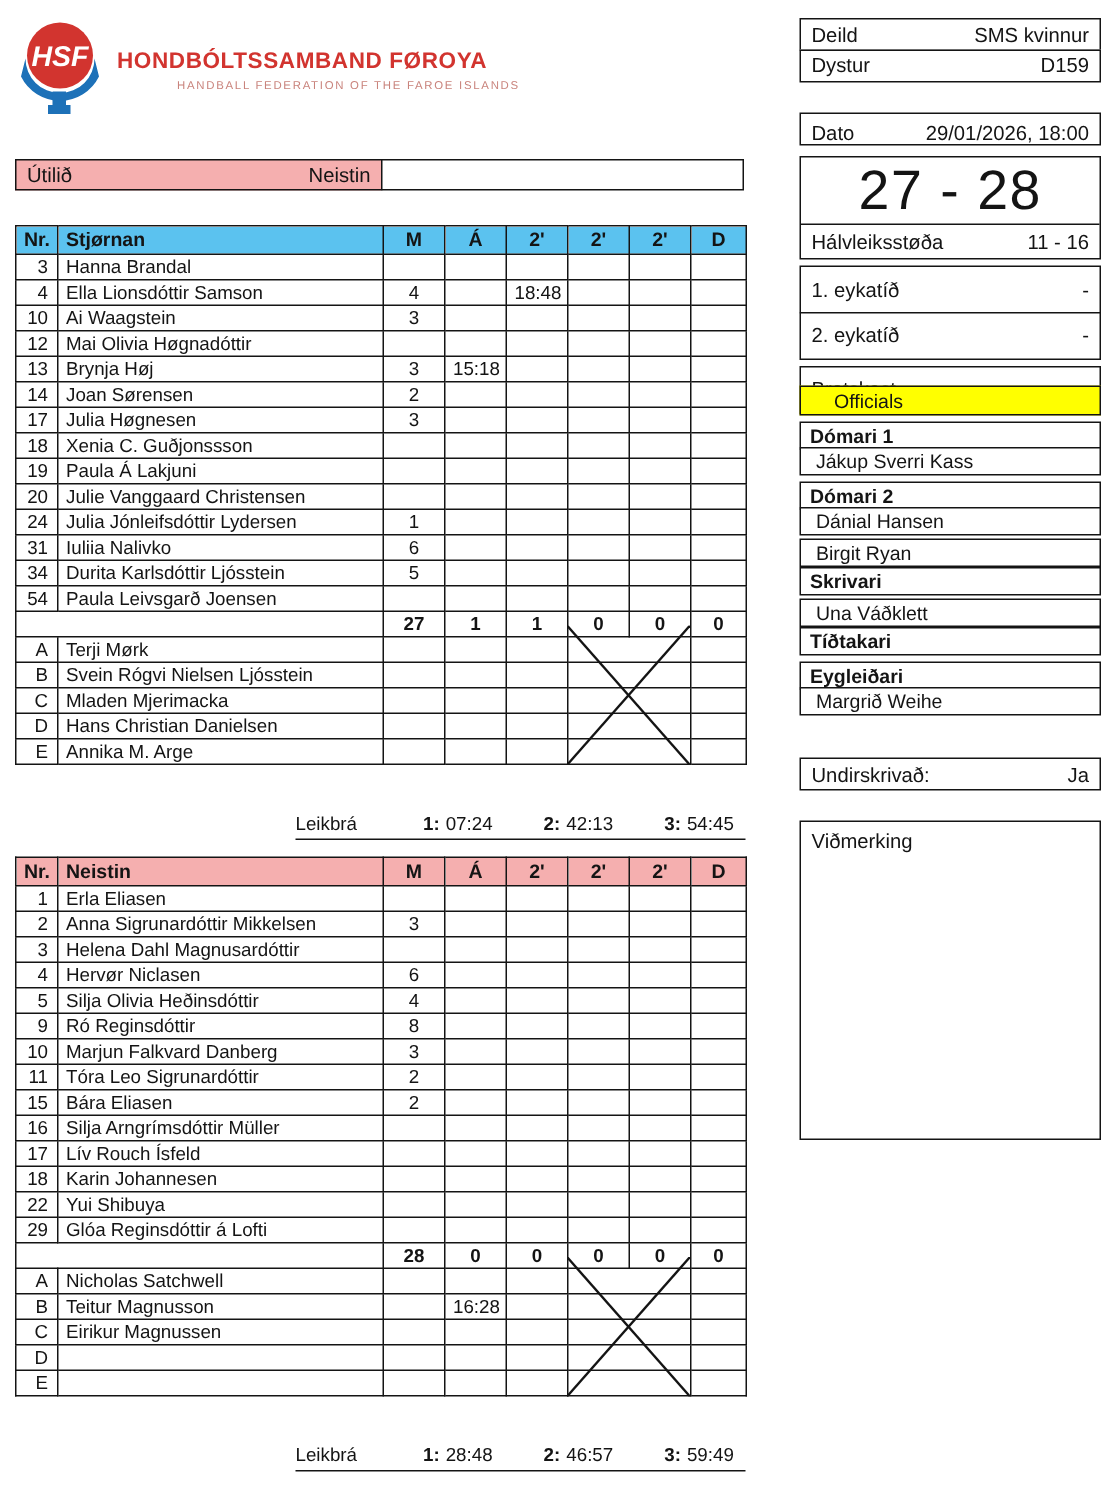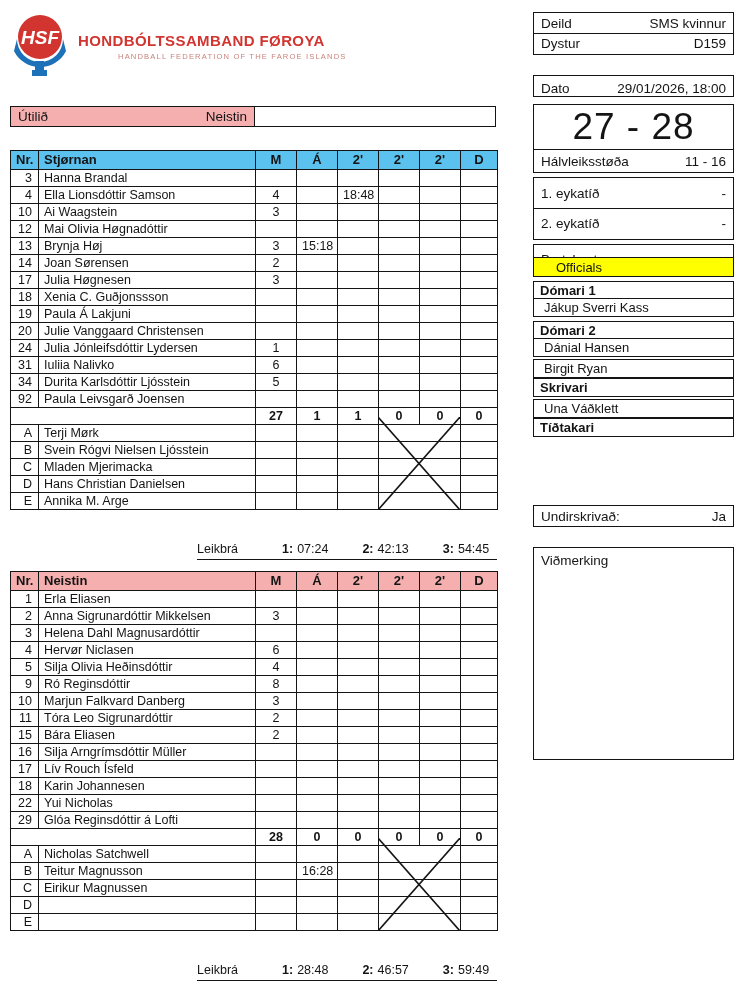--- a/index.html
+++ b/index.html
@@ -162,20 +162,24 @@
       <div class="rowbox off-name">Dánial Hansen</div>
     </div>
     <div class="off-entry">
       <div class="rowbox off-name">Birgit Ryan</div>
       <div class="rowbox off-role">Skrivari</div>
     </div>
     <div class="off-entry">
       <div class="rowbox off-name">Una Váðklett</div>
       <div class="rowbox off-role">Tíðtakari</div>
     </div>
+    <div class="off-entry">
+      <div class="rowbox off-role">Eygleiðari</div>
+      <div class="rowbox off-name">Margrið Weihe</div>
+    </div>
   </div>
 
   <div class="abs rowbox signed-box">
     <span>Undirskrivað:</span>
     <span class="val">Ja</span>
   </div>
 
   <div class="abs remarks-box">
     <span>Viðmerking</span>
   </div>
@@ -329,21 +333,21 @@
             <td class="nr">34</td>
             <td class="name">Durita Karlsdóttir Ljósstein</td>
             <td class="c">5</td>
             <td class="c"></td>
             <td class="c"></td>
             <td class="c"></td>
             <td class="c"></td>
             <td class="c"></td>
           </tr>
           <tr>
-            <td class="nr">92</td>
+            <td class="nr">54</td>
             <td class="name">Paula Leivsgarð Joensen</td>
             <td class="c"></td>
             <td class="c"></td>
             <td class="c"></td>
             <td class="c"></td>
             <td class="c"></td>
             <td class="c"></td>
           </tr>
           <tr>
             <td colspan="2"></td>
@@ -552,21 +556,21 @@
             <td class="name">Karin Johannesen</td>
             <td class="c"></td>
             <td class="c"></td>
             <td class="c"></td>
             <td class="c"></td>
             <td class="c"></td>
             <td class="c"></td>
           </tr>
           <tr>
             <td class="nr">22</td>
-            <td class="name">Yui Nicholas</td>
+            <td class="name">Yui Shibuya</td>
             <td class="c"></td>
             <td class="c"></td>
             <td class="c"></td>
             <td class="c"></td>
             <td class="c"></td>
             <td class="c"></td>
           </tr>
           <tr>
             <td class="nr">29</td>
             <td class="name">Glóa Reginsdóttir á Lofti</td>

